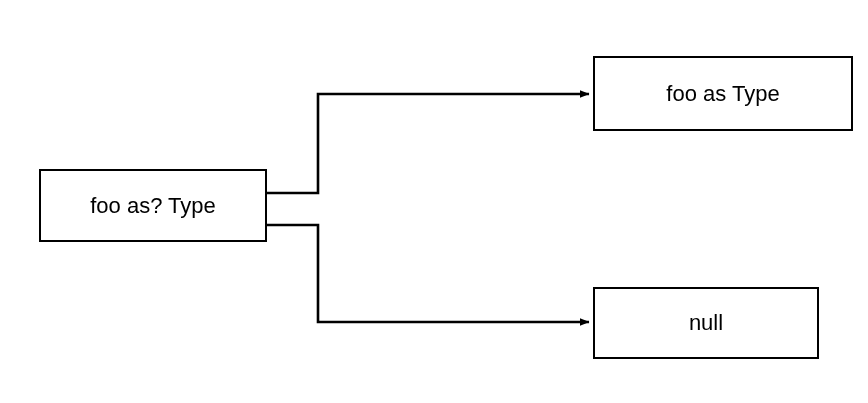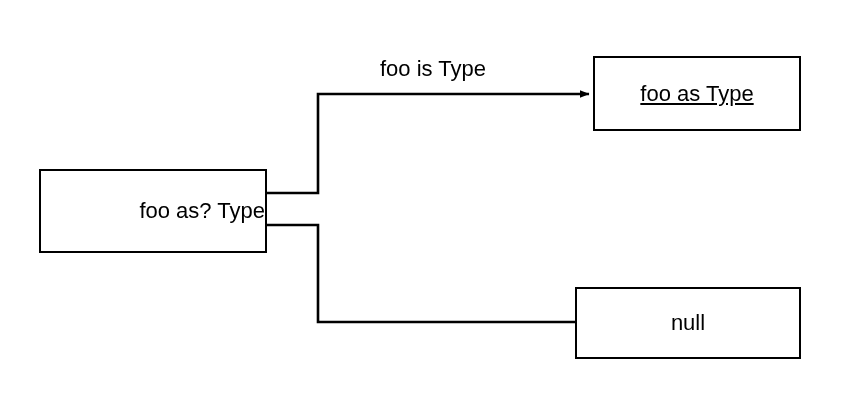--- a/index.html
+++ b/index.html
@@ -41,32 +41,30 @@
     position: absolute;
     font-size: 22px;
     color: #000000;
     white-space: nowrap;
     line-height: 1;
   }
   #node-source {
     left: 39px;
     top: 169px;
     width: 228px;
-    height: 84px;
-    justify-content: flex-end;
+    height: 73px;
   }
   #node-cast {
     left: 593px;
     top: 56px;
-    width: 208px;
+    width: 260px;
     height: 75px;
-    text-decoration: underline;
   }
   #node-null {
-    left: 575px;
+    left: 593px;
     top: 287px;
     width: 226px;
     height: 72px;
   }
   #label-true {
     left: 380px;
     top: 58px;
   }
   #label-false {
     left: 380px;
@@ -95,16 +93,15 @@
   </div>
 
   <div class="node-box" id="node-cast">
     <span class="node-label">foo as Type</span>
   </div>
 
   <div class="node-box" id="node-null">
     <span class="node-label">null</span>
   </div>
 
-  <div class="edge-label" id="label-true">foo is Type</div>
 
 
 </div>
 
 </body></html>

